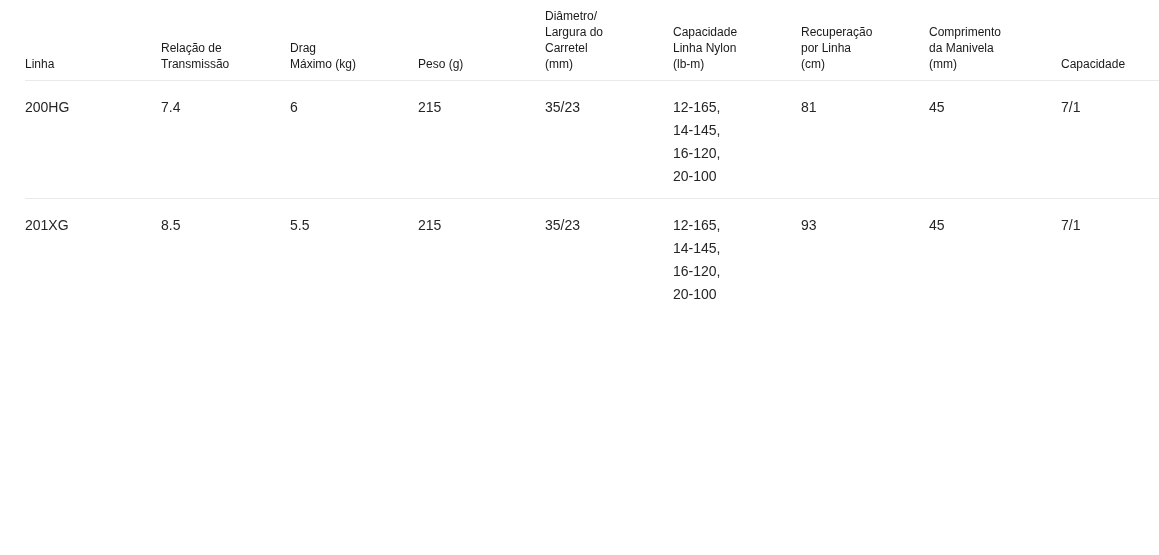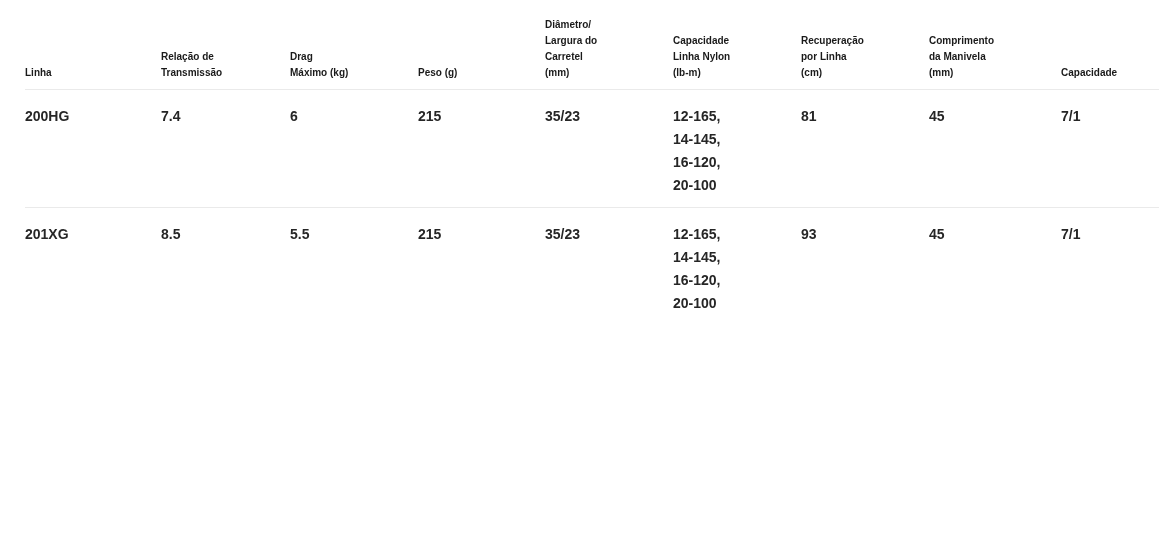--- a/index.html
+++ b/index.html
@@ -28,32 +28,32 @@
   col.c-drag        { width: 128px; }
   col.c-peso        { width: 127px; }
   col.c-diametro    { width: 128px; }
   col.c-capacidade  { width: 128px; }
   col.c-recuperacao { width: 128px; }
   col.c-comprimento { width: 132px; }
   col.c-rolamentos  { width: auto;  }
   th {
     text-align: left;
     vertical-align: bottom;
-    font-weight: bold;
-    font-size: 10px;
+    font-weight: normal;
+    font-size: 12px;
     line-height: 16px;
     color: #1a1a1a;
-    padding: 17px 14px 8px 0;
+    padding: 8px 14px 8px 0;
     border-bottom: 1px solid #eaeaea;
     white-space: pre-line;
   }
   td {
     text-align: left;
     vertical-align: top;
-    font-weight: bold;
+    font-weight: normal;
     font-size: 14px;
     line-height: 23px;
     color: #262626;
     padding: 15px 14px 10px 0;
     border-bottom: 1px solid #eaeaea;
     white-space: pre-line;
   }
   tbody tr:last-child td { border-bottom: none; }
 </style>
 </head>

